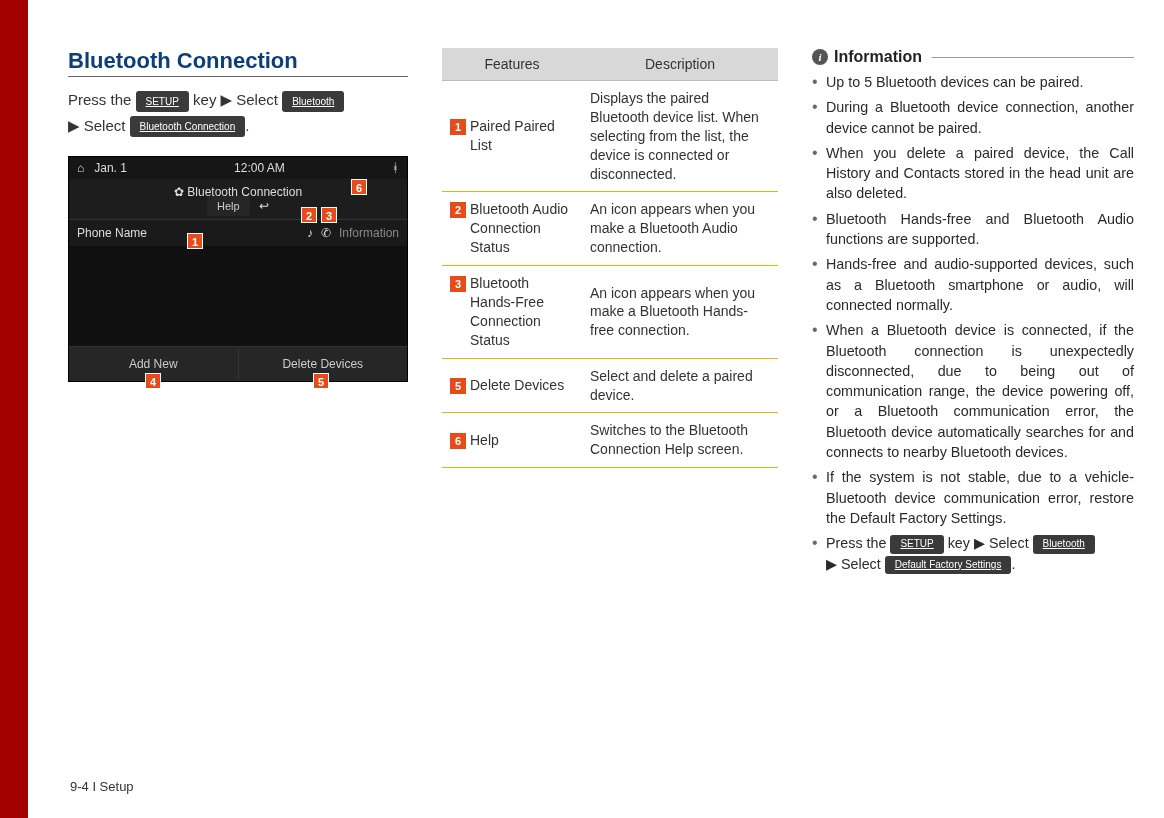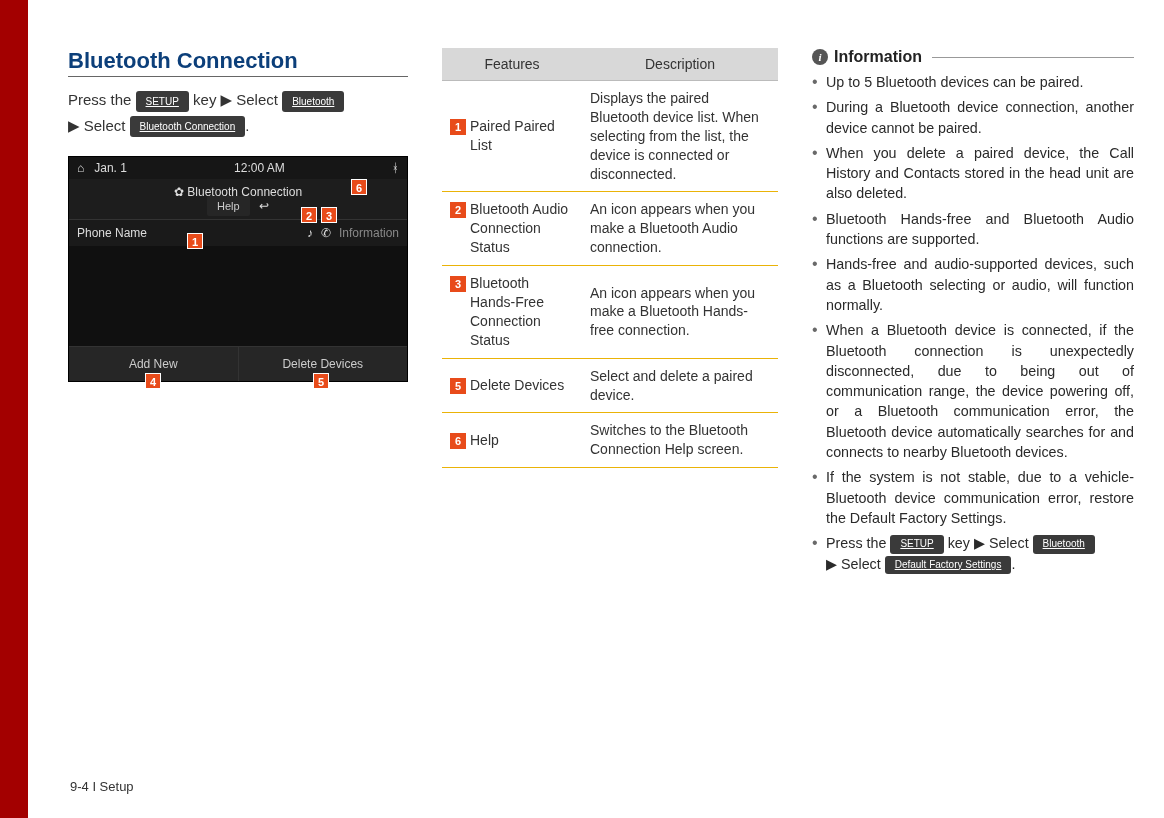--- a/index.html
+++ b/index.html
@@ -316,21 +316,21 @@
     <div class="info-head">
       <span class="ico">i</span>
       <span>Information</span>
       <span class="line"></span>
     </div>
     <ul class="info">
       <li>Up to 5 Bluetooth devices can be paired.</li>
       <li>During a Bluetooth device connection, another device cannot be paired.</li>
       <li>When you delete a paired device, the Call History and Contacts stored in the head unit are also deleted.</li>
       <li>Bluetooth Hands-free and Bluetooth Audio functions are supported.</li>
-      <li>Hands-free and audio-supported devices, such as a Bluetooth selecting or audio, will function normally.</li>
+      <li>Hands-free and audio-supported devices, such as a Bluetooth smartphone or audio, will connected normally.</li>
       <li>When a Bluetooth device is connected, if the Bluetooth connection is unexpectedly disconnected, due to being out of communication range, the device powering off, or a Bluetooth communication error, the Bluetooth device automatically searches for and connects to nearby Bluetooth devices.</li>
       <li>If the system is not stable, due to a vehicle-Bluetooth device communication error, restore the Default Factory Settings.</li>
       <li>
         <span>Press the </span><span class="kbtn">SETUP</span><span> key ▶ Select </span><span class="kbtn">Bluetooth</span><br>
         <span> ▶ Select </span><span class="kbtn">Default Factory Settings</span><span>.</span>
       </li>
     </ul>
   </div>
 
 </div>

